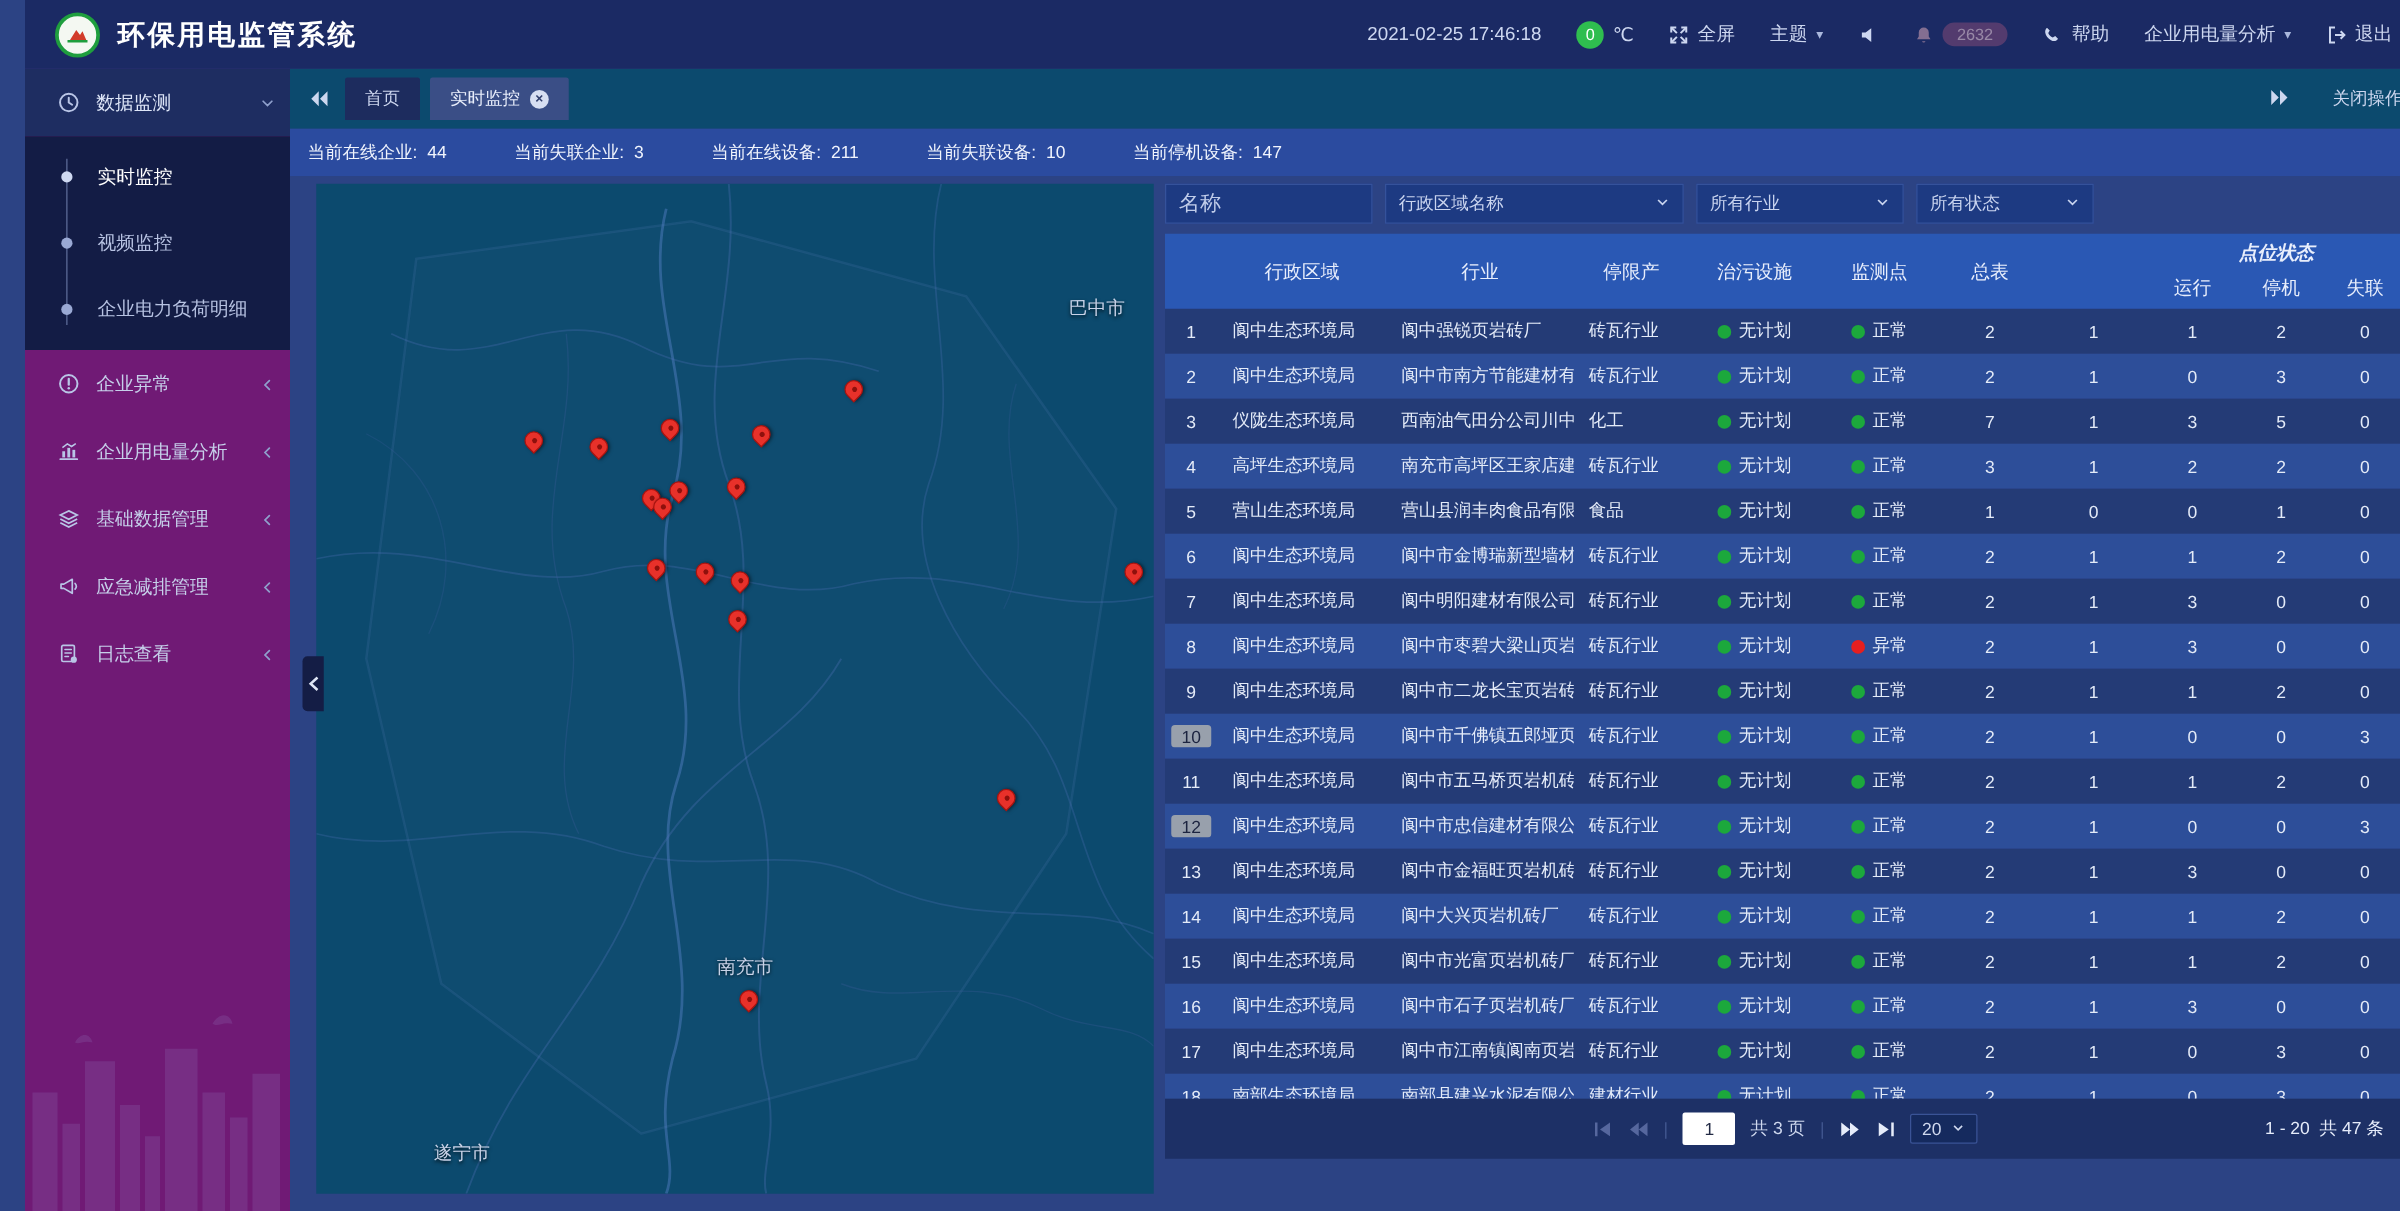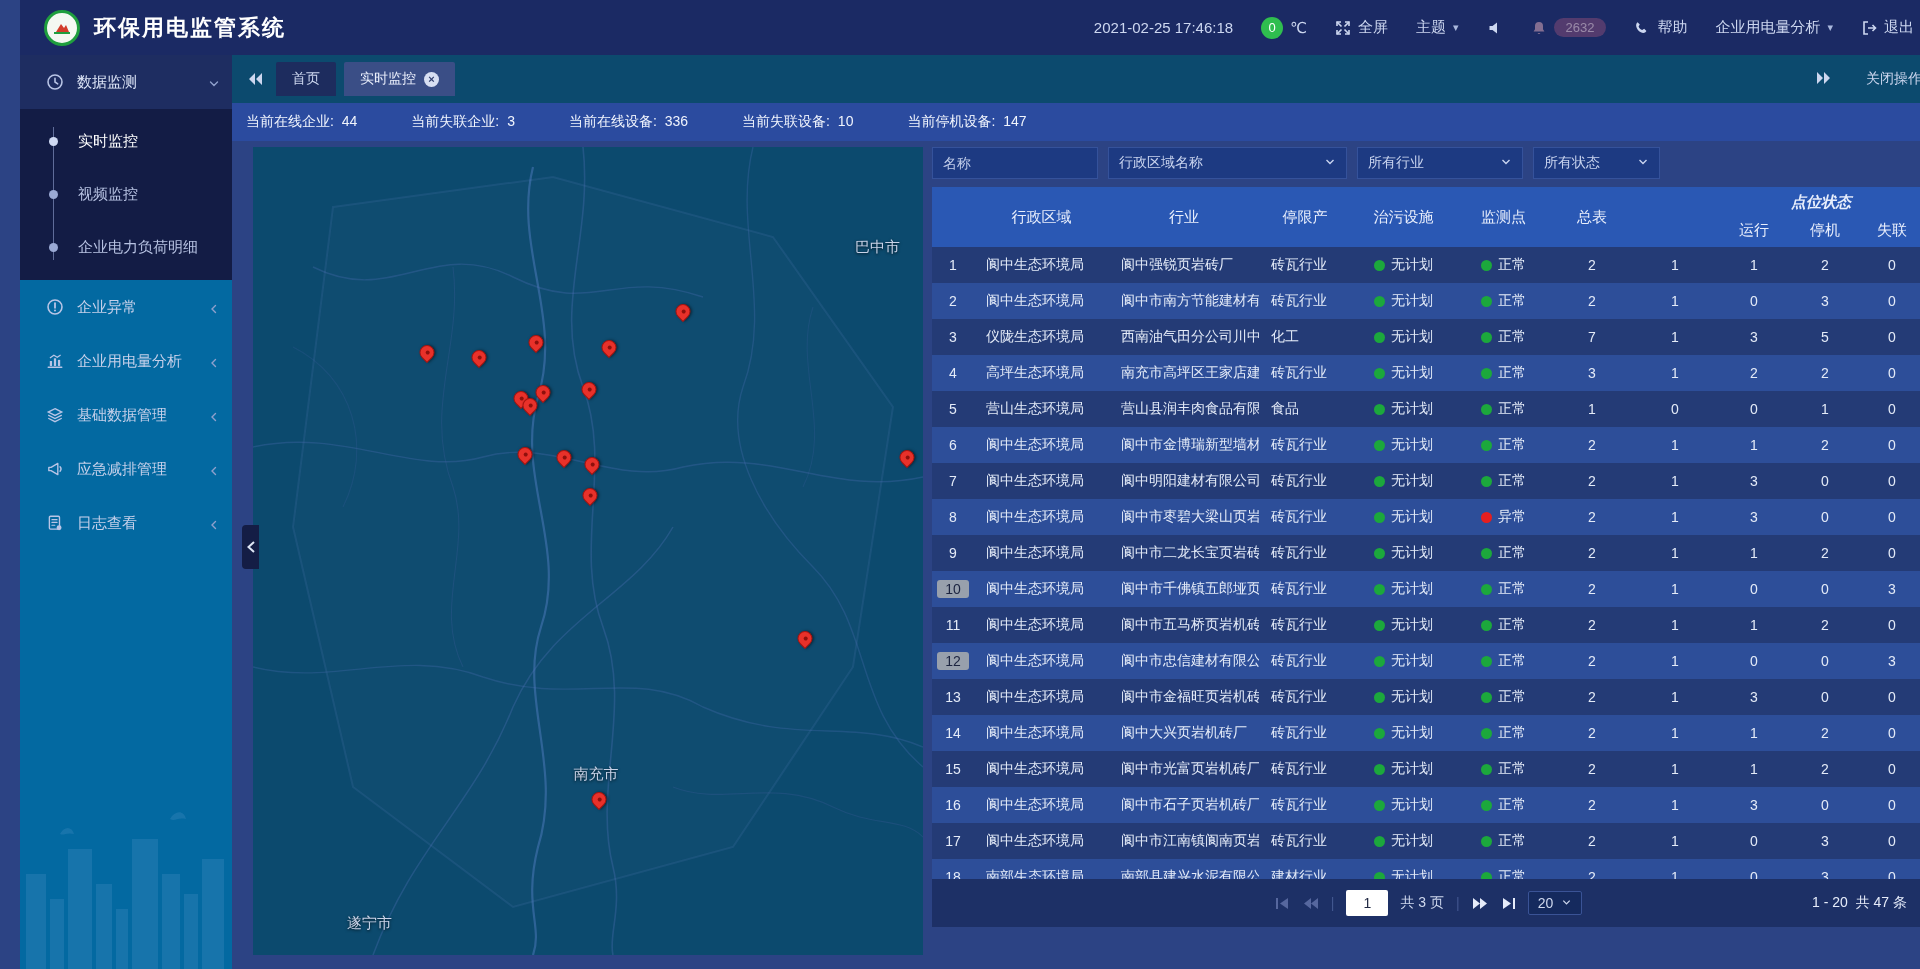--- a/index.html
+++ b/index.html
@@ -17,21 +17,21 @@
   .hdr-right { margin-left:auto; display:flex; align-items:center; gap:28px; padding-right:26px; font-size:15px; color:#cdd7f0; }
   .hdr-item { display:flex; align-items:center; gap:7px; cursor:default; white-space:nowrap; }
   .hdr-item svg { width:16px; height:16px; }
   .temp-badge { width:22px; height:22px; border-radius:50%; background:#2fbe4f; color:#fff; font-size:13px;
     display:flex; align-items:center; justify-content:center; }
   .bell-wrap { opacity:.55; }
   .bell-badge { background:rgba(214,99,134,.55); color:#ffd7de; border-radius:10px; padding:2px 12px; font-size:13px; }
   .caret { font-size:11px; color:#aab8dd; }
 
   
-  .sidebar { position:absolute; left:0; top:55px; width:212px; height:914px; background:#0369a1; z-index:20; overflow:hidden; }
+  .sidebar { position:absolute; left:0; top:55px; width:212px; height:914px; background:#701a75; z-index:20; overflow:hidden; }
   .menu-group .menu-title { height:54px; display:flex; align-items:center; padding:0 12px 0 26px; color:#c6d0ea; font-size:15px; cursor:pointer; }
   .menu-group.open .menu-title { background:#1e2d61; color:#dee6f8; }
   .menu-title .mi { width:18px; height:18px; margin-right:13px; flex:0 0 auto; color:#b9c5e6; }
   .menu-title .mi svg { width:18px; height:18px; }
   .menu-title .ml { flex:1; }
   .menu-title .chev { width:12px; height:12px; color:#8fa0cc; }
   .menu-title .chev svg { width:12px; height:12px; }
   .submenu { background:#131c45; position:relative; padding:6px 0; }
   .submenu::before { content:""; position:absolute; left:33px; top:18px; bottom:20px; width:1px; background:#5f6c99; }
   .submenu-item { height:53px; display:flex; align-items:center; padding-left:26px; color:#b7c2e2; font-size:15px; cursor:pointer; position:relative; }
@@ -67,26 +67,26 @@
   .pin::after { content:""; position:absolute; left:4.5px; top:4.5px; width:4px; height:4px; border-radius:50%; background:#8f100c; }
   .collapse-handle { position:absolute; left:10px; top:384px; width:17px; height:44px; background:#141d45; border-radius:4px 0 0 4px;
     display:flex; align-items:center; justify-content:center; color:#dfe6f5; cursor:pointer; z-index:5; }
   .collapse-handle svg { width:10px; height:12px; }
 
   
   .right-panel { position:absolute; left:700px; top:6px; width:993px; height:780px; }
   .filters { display:flex; gap:10px; height:32px; }
   .f-input, .f-select { background:#1d3a82; border:1px solid #35529b; color:#c9d4ef; font-size:14px; height:32px; display:flex; align-items:center; }
   .f-input { width:166px; padding:0 10px; }
-  .f-input input { background:transparent; border:none; outline:none; color:#0ea5e9; font-size:14px; width:100%; }
+  .f-input input { background:transparent; border:none; outline:none; color:#0ea5e9; font-size:17px; width:100%; }
   .f-input input::placeholder { color:#c9d4ef; opacity:.95; }
   .f-select { padding:0 10px; justify-content:space-between; cursor:pointer; }
   .f-select .chev { color:#c9d4ef; }
   .f-select .chev svg { width:12px; height:12px; }
-  .fs-region { width:239px; } .fs-industry { width:166px; } .fs-status { width:127px; }
+  .fs-region { width:239px; } .fs-industry { width:166px; } .fs-status { width:142px; }
 
   .tbl { margin-top:8px; }
   :root { --cols:42px 135px 150px 92px 105px 95px 82px 84px 74px 68px 66px; }
   .thead { display:grid; grid-template-columns:var(--cols); grid-template-rows:26px 34px; background:#2a58b4; color:#e8eefc; font-size:15px; }
   .thead .th { grid-row:1/3; display:flex; align-items:center; justify-content:center; }
   .thead .th-group { grid-column:9/12; grid-row:1; display:flex; align-items:flex-end; justify-content:center; font-style:italic; font-weight:bold; padding-bottom:1px; }
   .thead .th-sub { grid-row:2; display:flex; align-items:center; justify-content:center; }
   .c9{grid-column:9;} .c10{grid-column:10;} .c11{grid-column:11;}
   .tbody { height:632px; overflow:hidden; }
   .trow { display:grid; grid-template-columns:var(--cols); height:36px; align-items:center; font-size:14px; color:#e4ebf8; cursor:pointer; }
@@ -304,21 +304,21 @@
               <path d="M8 1l6 6-6 6zM1 1l6 6-6 6z" fill="currentColor"></path>
             </svg>
         </span>
         <span>关闭操作</span>
       </div>
     </div>
 
     <div class="statsbar" id="statsbar">
         <span class="stat"><span class="sl">当前在线企业: </span><b class="sv">44</b></span>
         <span class="stat"><span class="sl">当前失联企业: </span><b class="sv">3</b></span>
-        <span class="stat"><span class="sl">当前在线设备: </span><b class="sv">336</b></span>
+        <span class="stat"><span class="sl">当前在线设备: </span><b class="sv">211</b></span>
         <span class="stat"><span class="sl">当前失联设备: </span><b class="sv">10</b></span>
         <span class="stat"><span class="sl">当前停机设备: </span><b class="sv">147</b></span>
       </div>
 
     <div class="content">
       <span class="collapse-handle">
         <svg viewBox="0 0 10 12">
             <path d="M8 1 2.5 6 8 11" fill="none" stroke="currentColor" stroke-width="2"></path>
           </svg>
       </span>

